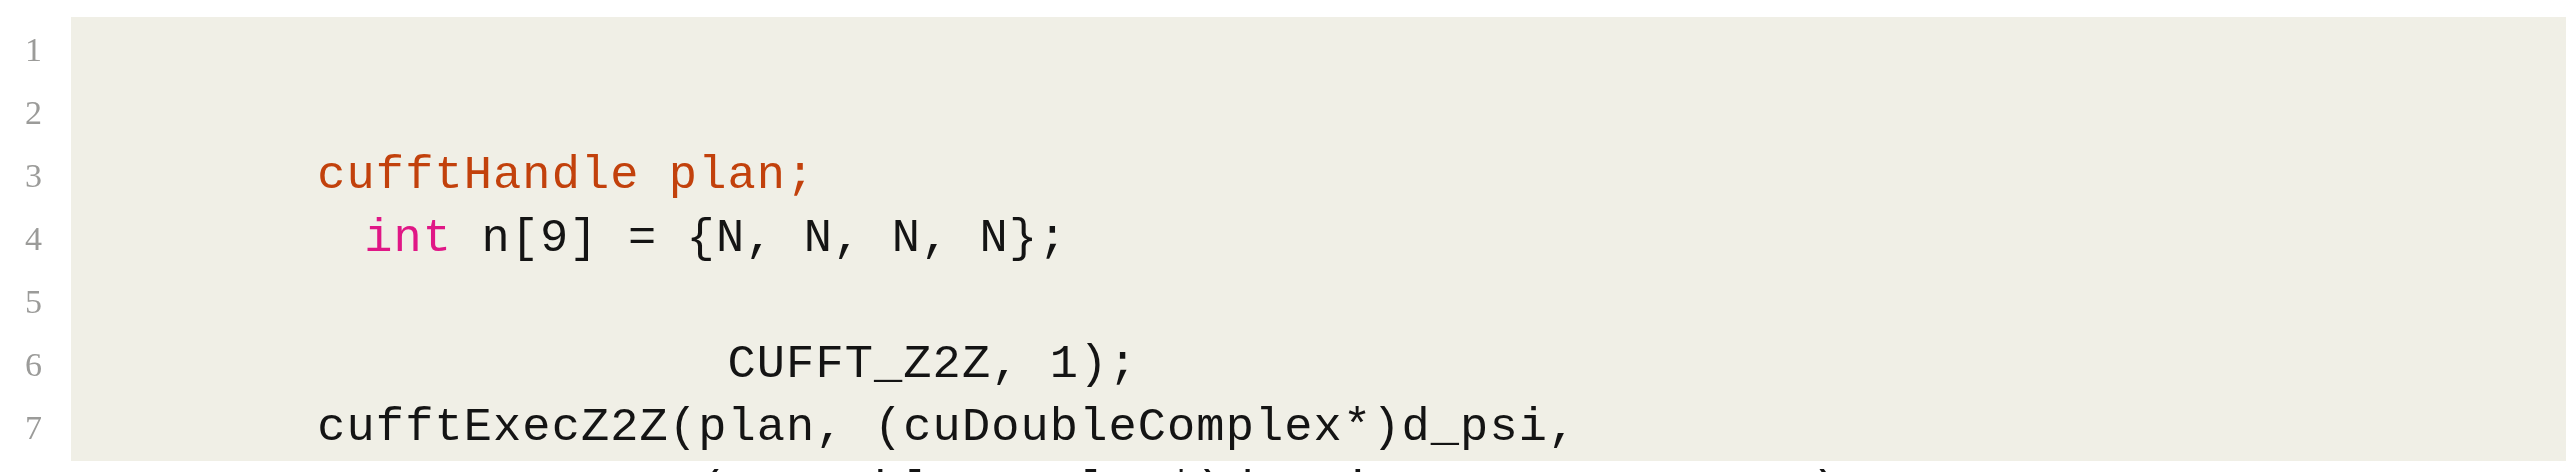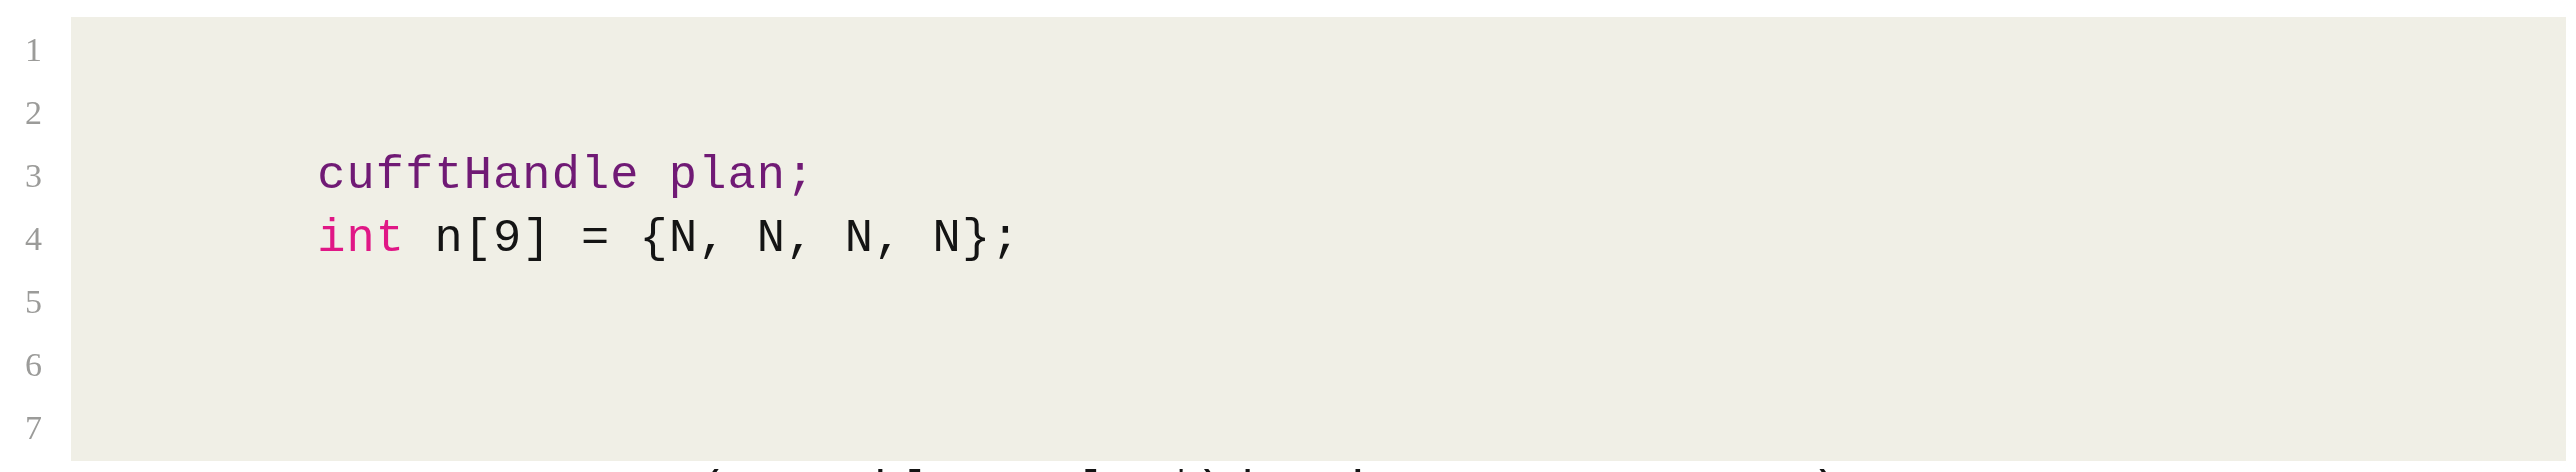--- a/index.html
+++ b/index.html
@@ -57,38 +57,40 @@
   }
 </style>
 </head>
 <body>
 
 <div class="canvas">
   <div class="code-block" style="background: rgb(240, 239, 230);">
     <div class="code-lines">
   <div class="code-line">
     <span class="line-number" style="color: rgb(155, 155, 153);">1</span>
-    <span class="code-text" style="color: #701a75;"><span>cufftHandle plan;</span></span>
+    <span class="code-text" style="color: #c2410c;"><span>cufftHandle plan;</span></span>
   </div>
 
   <div class="code-line">
     <span class="line-number" style="color: rgb(155, 155, 153);">2</span>
-    <span class="code-text" style="color: rgb(20, 20, 20);"><span class="kw" style="color: rgb(224, 23, 134);">int</span><span> n[9] = {N, N, N, N};</span></span>
+    <span class="code-text" style="color: rgb(20, 20, 20);"><span class="kw" style="color: rgb(224, 23, 134); margin-left: 47px;">int</span><span> n[9] = {N, N, N, N};</span></span>
   </div>
 
   <div class="code-line">
     <span class="line-number" style="color: rgb(155, 155, 153);">3</span>
   </div>
 
   <div class="code-line">
     <span class="line-number" style="color: rgb(155, 155, 153);">4</span>
+    <span class="code-text" style="color: rgb(20, 20, 20);"><span>              CUFFT_Z2Z, 1);</span></span>
   </div>
 
   <div class="code-line">
     <span class="line-number" style="color: rgb(155, 155, 153);">5</span>
+    <span class="code-text" style="color: rgb(20, 20, 20);"><span>cufftExecZ2Z(plan, (cuDoubleComplex*)d_psi,</span></span>
   </div>
 
   <div class="code-line">
     <span class="line-number" style="color: rgb(155, 155, 153);">6</span>
     <span class="code-text" style="color: rgb(20, 20, 20);"><span>             (cuDoubleComplex*)d_psi, CUFFT_FORWARD);</span></span>
   </div>
 
   <div class="code-line">
     <span class="line-number" style="color: rgb(155, 155, 153);">7</span>
     <span class="code-text" style="color: rgb(20, 20, 20);"></span>

